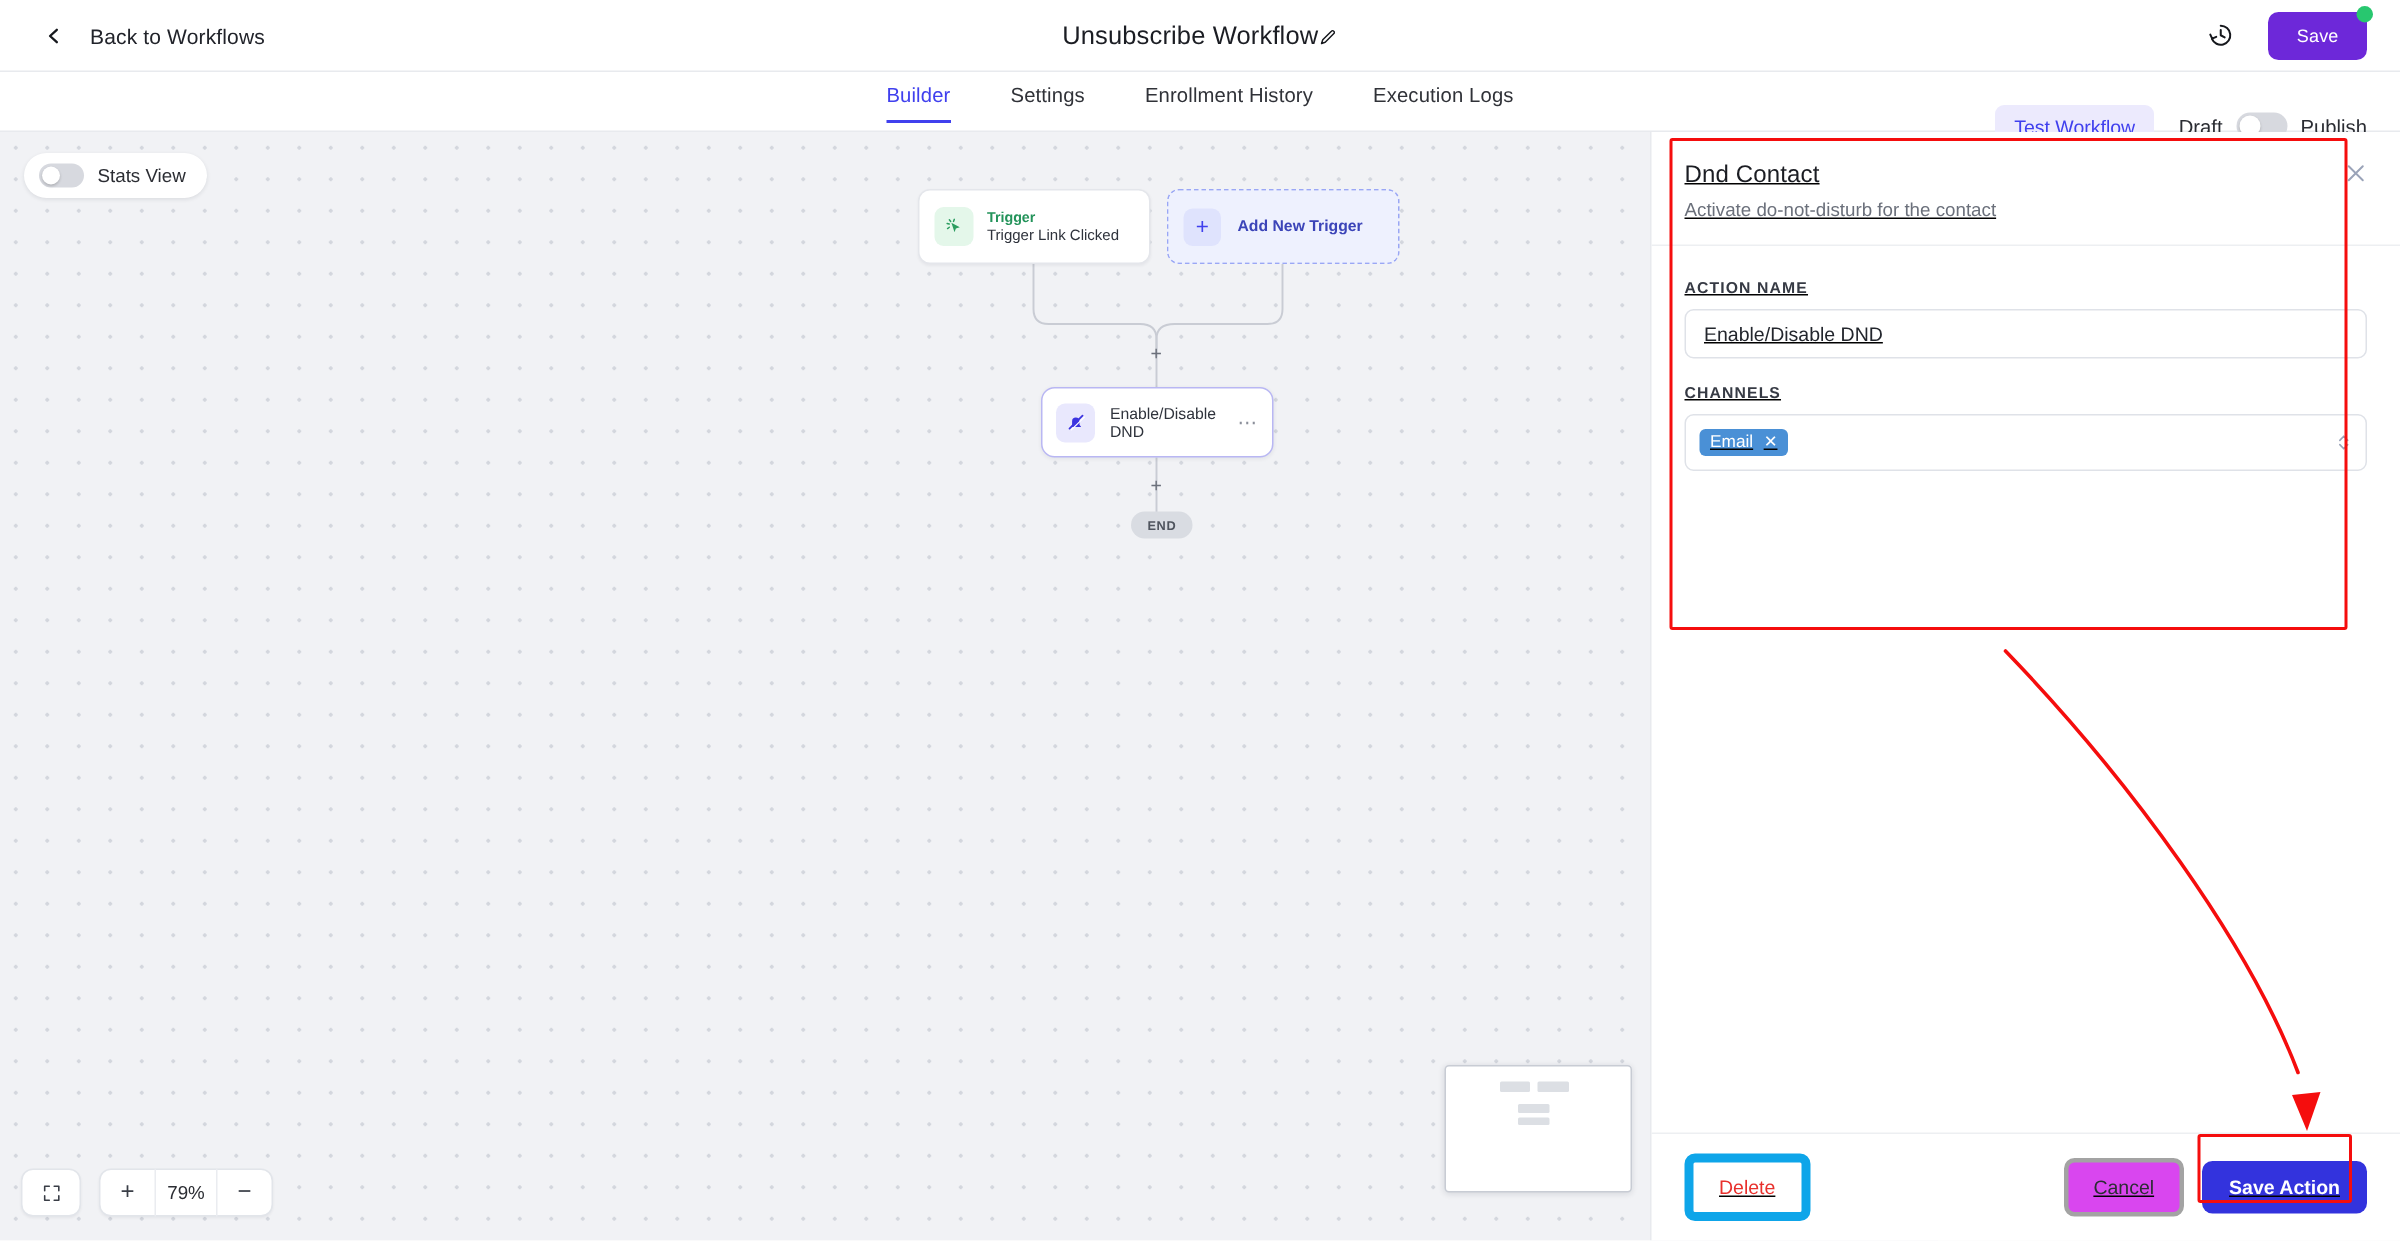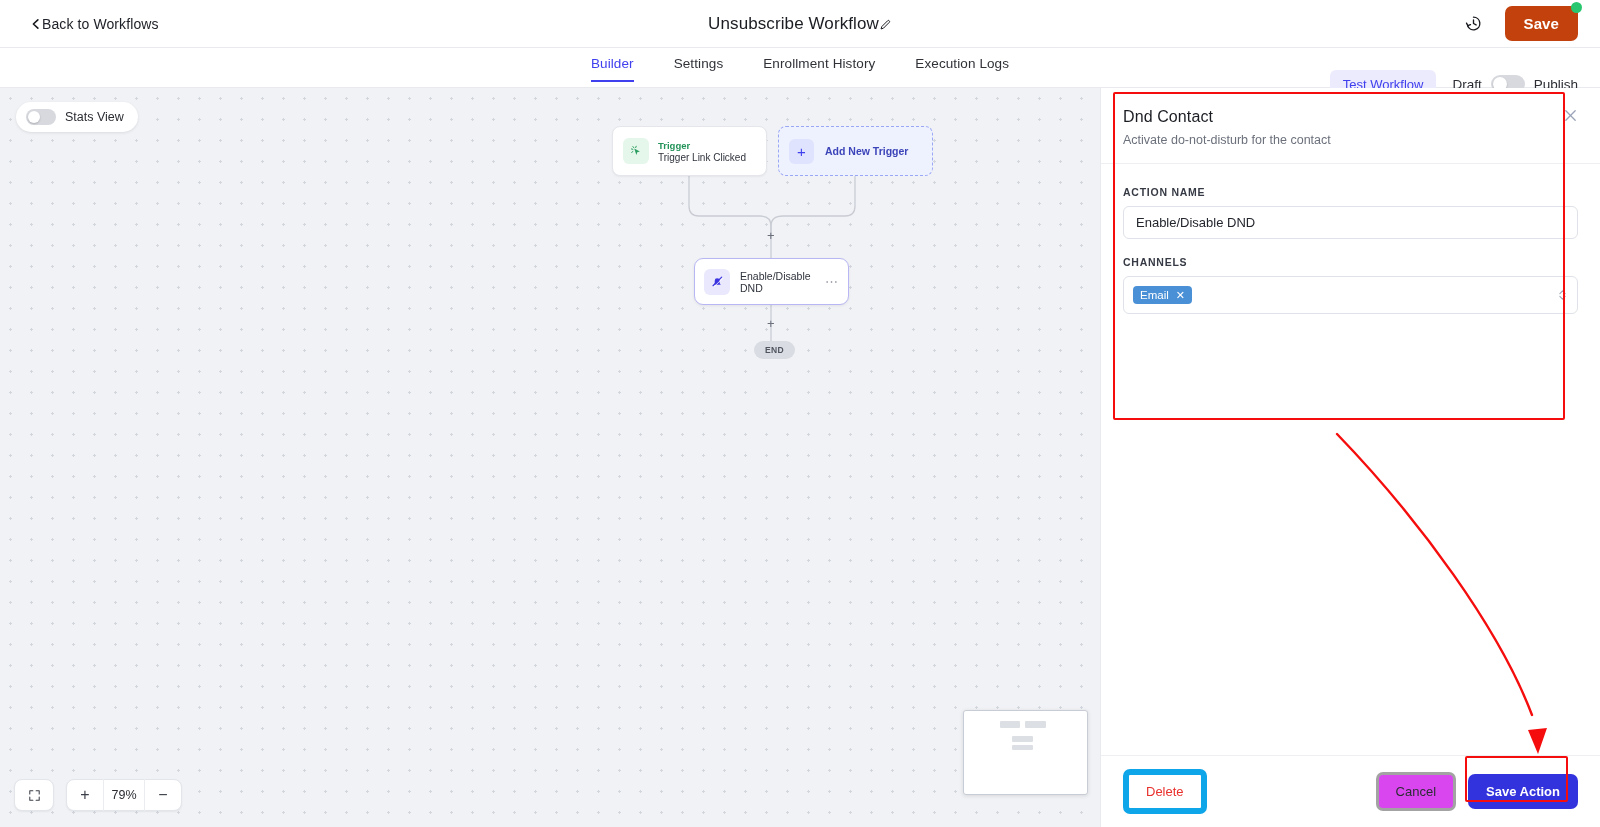--- a/index.html
+++ b/index.html
@@ -11,42 +11,42 @@
   }
   .app { position: relative; width: 1600px; height: 827px; }
 
   
   .topbar {
     position: absolute; left: 0; top: 0; width: 1600px; height: 48px;
     background: #fff; border-bottom: 1px solid #e8eaee;
     display: flex; align-items: center;
   }
   .back-link {
-    display: flex; align-items: center; gap: 0;
+    display: flex; align-items: center; gap: 18px;
     margin-left: 30px; cursor: pointer;
   }
   .back-chevron { width: 12px; height: 12px; display: block; }
   .back-label { font-size: 14px; color: #21232a; letter-spacing: .1px; }
 
   .title-wrap {
     position: absolute; left: 0; right: 0; top: 0; height: 48px;
     display: flex; align-items: center; justify-content: center; 
     pointer-events: none;
   }
   .wf-title { font-size: 17px; color: #1b1d23; letter-spacing: .1px; }
   .pencil-icon { width: 13px; height: 13px; pointer-events: auto; cursor: pointer; }
 
   .top-right {
     margin-left: auto; display: flex; align-items: center; gap: 22px;
     margin-right: 22px;
   }
   .history-icon { width: 19px; height: 19px; cursor: pointer; }
   .save-btn {
-    position: relative; background: #c2410c; color: #fff;
-    font-size: 15px; font-weight: bold; border: none; border-radius: 7px;
+    position: relative; background: #6d28d9; color: #fff;
+    font-size: 12px; font-weight: normal; border: none; border-radius: 7px;
     padding: 9px 19px; cursor: pointer; letter-spacing: .1px;
   }
   .save-dot {
     position: absolute; right: -4px; top: -4px;
     width: 11px; height: 11px; border-radius: 50%;
     background: #28c76f;
   }
 
   
   .tabbar {
@@ -173,21 +173,21 @@
     background: none; border: none; font-family: inherit;
   }
   .zc-pct { font-size: 12.5px; color: #2b2d33; padding: 0 6px; min-width: 42px; text-align: center;
             border-left: 1px solid #eaecf0; border-right: 1px solid #eaecf0; line-height: 32px; height: 32px;}
   .zc-fit { width: 38px; justify-content: center; }
 
   
   .panel {
     position: absolute; left: 1100px; top: 88px; width: 500px; height: 739px;
     background: #fff; border-left: 1px solid #e8eaee;
-    display: flex; flex-direction: column;
+    display: flex; flex-direction: column; text-decoration: underline;
   }
   .panel-head { padding: 20px 22px 16px 22px; border-bottom: 1px solid #edeff2; position: relative; }
   .panel-title { font-size: 16px; color: #1b1d23; letter-spacing: .1px; }
   .panel-desc { font-size: 12.5px; color: #6b707b; margin-top: 7px; }
   .panel-close {
     position: absolute; right: 22px; top: 20px; width: 15px; height: 15px;
     cursor: pointer;
   }
   .panel-body { padding: 22px 22px 0 22px; flex: 1; overflow: hidden; }
   .fld { margin-bottom: 17px; }

